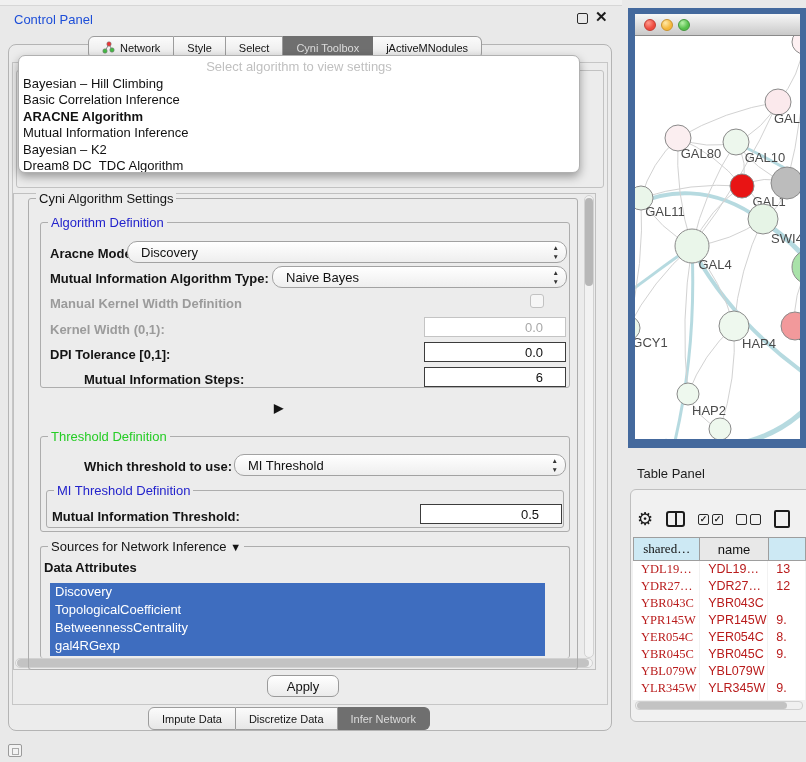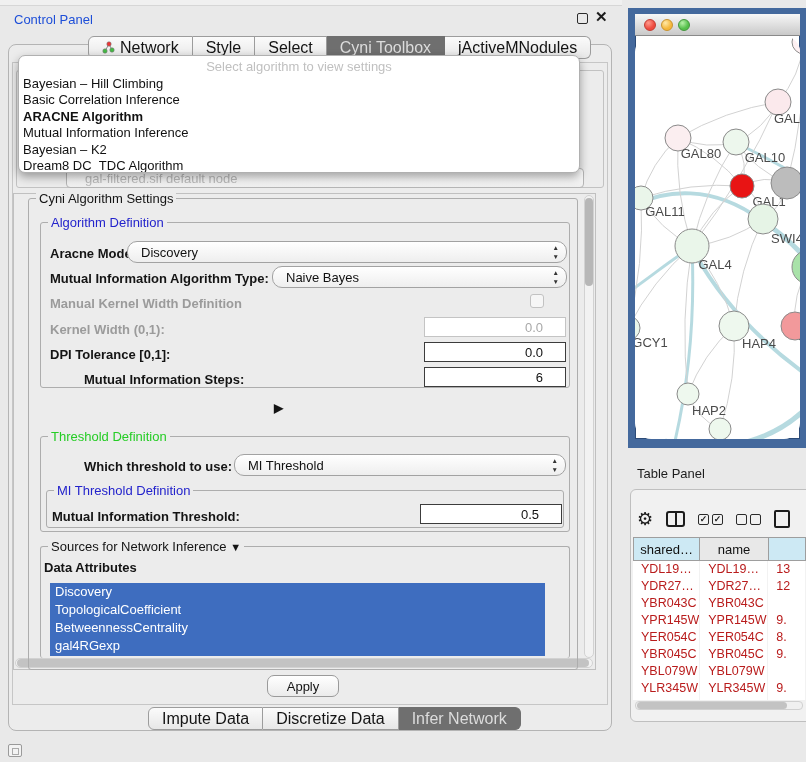--- a/index.html
+++ b/index.html
@@ -16,21 +16,21 @@
 
   #cp-outer { position:absolute; left:8px; top:44px; width:604px; height:687px; border:1px solid #b4b4b4; border-radius:8px; background:#ececec; }
   #cp-inner { position:absolute; left:12px; top:62px; width:596px; height:643px; border:1px solid #c6c6c6; background:#ececec; }
   #bg-group { position:absolute; left:16px; top:70px; width:588px; height:118px; border:1px solid #c2c2c2; border-radius:3px; }
   #bg-combo { position:absolute; left:66px; top:168px; width:518px; height:20px; border:1px solid #b5b5b5; border-radius:4px; background:linear-gradient(#fdfdfd,#efefef); color:#b9b9b9; font-size:13px; padding:2px 0 0 18px; overflow:hidden; white-space:nowrap; }
 
   
   .tabrow { position:absolute; display:flex; }
   #top-tabs { left:88px; top:36px; }
   #bottom-tabs { left:148px; top:707px; }
-  .tab { height:23px; display:flex; align-items:center; gap:5px; padding:0 13px; font-size:16px; color:#141414;
+  .tab { height:23px; display:flex; align-items:center; gap:5px; padding:0 13px; font-size:11px; color:#141414;
          background:linear-gradient(#fbfbfb,#e7e7e7); border:1px solid #9c9c9c; border-left:none; white-space:nowrap; }
   .tab:first-child { border-left:1px solid #9c9c9c; border-top-left-radius:6px; border-bottom-left-radius:6px; }
   .tab:last-child { border-top-right-radius:6px; border-bottom-right-radius:6px; }
   .tab.sel { background:#6f6f6f; color:#dcdcdc; border-color:#6f6f6f; }
   .tab .neticon { width:13px; height:13px; }
 
   
   #algo-popup { position:absolute; left:18px; top:55px; width:562px; height:118px; background:#ffffff;
                 border:1px solid #b0b0b0; border-radius:7px; box-shadow:0 4px 10px rgba(0,0,0,0.35); z-index:30; overflow:hidden; }
   #algo-placeholder { text-align:center; color:#c0c0c0; font-size:13px; padding-top:3px; height:20px; }
@@ -73,21 +73,21 @@
   #panel-dock-icon:after { content:""; position:absolute; left:3px; top:3px; width:5px; height:5px; border:1px solid #aaaaaa; }
 
   
   #net-window { position:absolute; left:628px; top:8px; width:178px; height:440px; border:6px solid #44699d;
                 border-left-width:7px; border-bottom-width:9px; background:#ffffff; box-shadow:inset 0 0 0 1px #2c4b78; }
   #net-titlebar { position:relative; height:22px; background:linear-gradient(#f7f7f7,#c9c9c9); border-bottom:1px solid #8a8a8a; }
   .traffic { position:absolute; top:5px; width:12px; height:12px; border-radius:50%; }
   #tl-red   { left:9px;  background:radial-gradient(circle at 35% 30%, #ff9a8d, #ee4b40 60%); border:1px solid #c23b32; }
   #tl-yellow{ left:26px; background:radial-gradient(circle at 35% 30%, #ffe9a8, #f5b73b 60%); border:1px solid #c9922d; }
   #tl-green { left:43px; background:radial-gradient(circle at 35% 30%, #b7f0a8, #55c04b 60%); border:1px solid #41953a; }
-  #net-canvas { position:relative; width:100%; height:403px; background:#ffffff; overflow:hidden;border-radius:16px; }
+  #net-canvas { position:relative; width:100%; height:403px; background:#ffffff; overflow:hidden; }
   #net-svg { position:absolute; left:0; top:0; }
 
   
   #tp-title { position:absolute; left:637px; top:466px; font-size:13px; color:#1d1d1d; }
   #tp-panel { position:absolute; left:630px; top:489px; width:184px; height:233px; background:#f1f1f1; border:1px solid #bfbfbf; border-radius:6px; }
   #tp-toolbar { position:absolute; left:637px; top:506px; width:168px; height:26px; display:flex; align-items:center; gap:13px; }
   #gear-icon { font-size:18px; color:#1c1c1c; line-height:20px; }
   #split-icon { width:19px; height:16px; border:2px solid #1c1c1c; border-radius:3px; position:relative; }
   #split-icon:after { content:""; position:absolute; left:6.5px; top:0; width:2px; height:12px; background:#1c1c1c; }
   .cb-pair { display:flex; gap:3px; }
@@ -95,38 +95,37 @@
   #doc-icon { width:16px; height:18px; border:2px solid #1c1c1c; border-radius:2px; }
 
   #tp-table { position:absolute; left:633px; top:537px; width:173px; height:163px; overflow:hidden; background:#ffffff; }
   #tp-header { display:flex; height:24px; }
   .hcell { border:1px solid #9e9e9e; border-left:none; background:#e8e8e8; font-size:13px; color:#111;
            display:flex; align-items:center; justify-content:center; }
   .hcell:first-child { border-left:1px solid #9e9e9e; }
   .hcell.hl { background:#cde9f4; }
   .trow { display:flex; height:17px; }
   .tcell { font-size:12.5px; color:#b91c1c; padding:1px 0 0 8px; white-space:nowrap; overflow:hidden; border-right:1px solid rgba(0,0,0,0.05); }
-  .c1 { width:72px; } .c2 { width:73px; } .c3 { width:40px; }
+  .c1 { width:72px;font-family:Liberation Serif, serif; } .c2 { width:73px; } .c3 { width:40px; }
   #tp-hscroll { position:absolute; left:635px; top:701px; width:168px; height:9px; background:#f0f0f0; border:1px solid #d0d0d0; border-radius:4px; }
   #tp-hscroll .thumb { position:absolute; left:1px; top:0px; width:150px; height:7px; background:#c3c3c3; border-radius:4px; }
 </style>
 </head>
 <body>
 
 <div id="root">
 
   <div id="cp-topstrip"></div>
   <div id="cp-title">Control Panel</div>
   <span id="cp-float" class="sq-icon"></span>
   <span id="cp-close">✕</span>
 
   <div id="cp-outer"></div>
   <div id="cp-inner"></div>
   <div id="bg-group"></div>
-  <div id="bg-combo">gal-filtered.sif default node</div>
 
   <div id="top-tabs" class="tabrow">
       <div class="tab">
         <svg class="neticon" viewBox="0 0 13 13">
           <line x1="3" y1="10" x2="7" y2="3" stroke="#888" stroke-width="1"></line>
           <line x1="7" y1="3" x2="10" y2="9" stroke="#888" stroke-width="1"></line>
           <circle cx="7" cy="3" r="2.2" fill="#e33" stroke="#777" stroke-width=".6"></circle>
           <circle cx="3" cy="10" r="2.2" fill="#4b4" stroke="#777" stroke-width=".6"></circle>
           <circle cx="10" cy="9" r="2.2" fill="#4b4" stroke="#777" stroke-width=".6"></circle>
         </svg>

